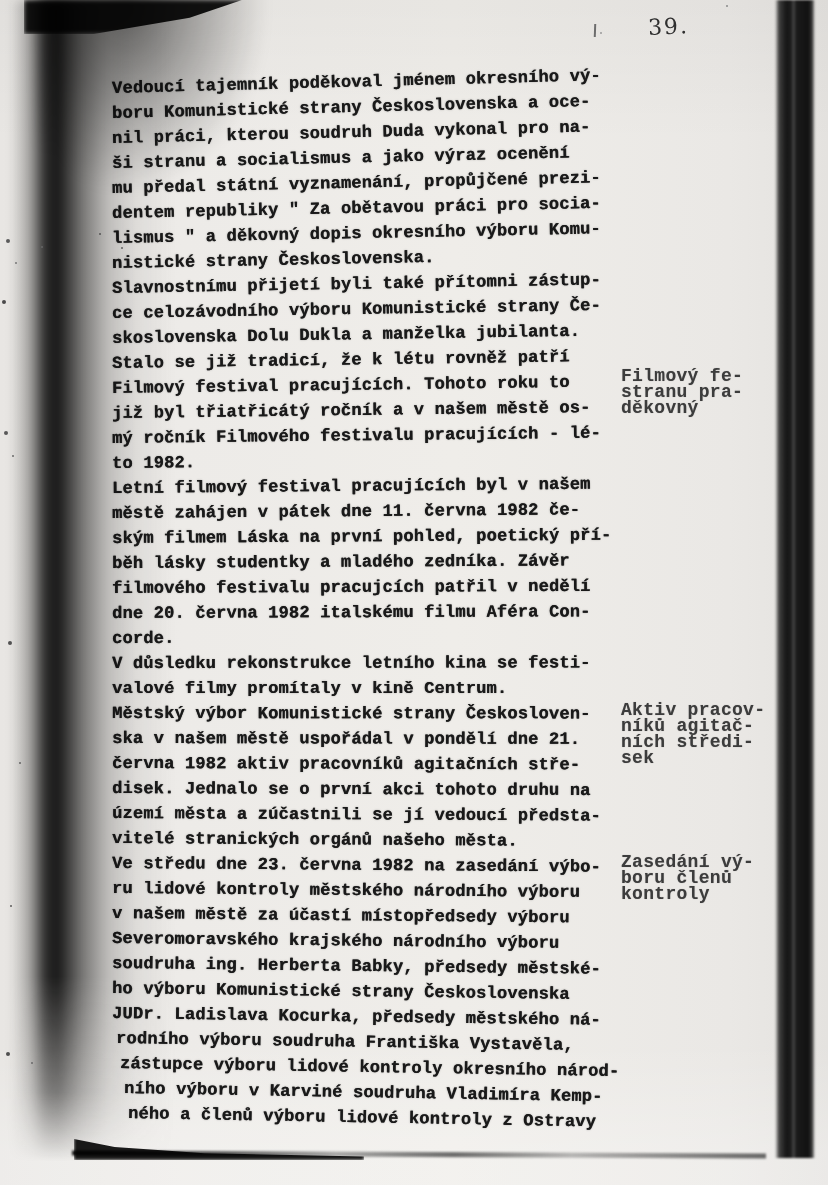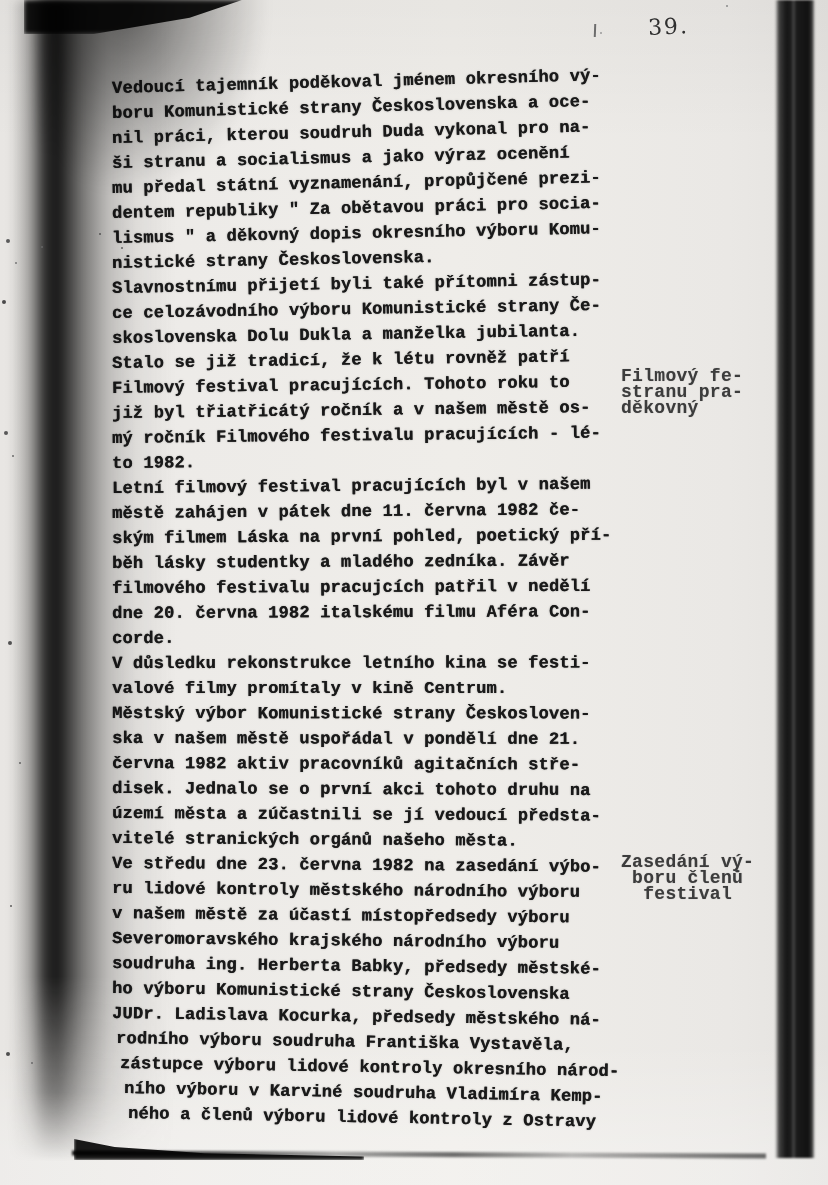--- a/index.html
+++ b/index.html
@@ -28,21 +28,21 @@
   .margin-note { position:absolute; left:621px; z-index:3; }
   .margin-note-line {
     white-space:pre;
     font:700 18px/16px "Liberation Mono","DejaVu Sans Mono",monospace;
     letter-spacing:0.3px;
     color:#3c3c3c;
     text-shadow:0 0 1px rgba(70,70,70,0.4);
   }
   .note-1 { top:352px;margin-top:16px; }
   .note-2 { top:702px; }
-  .note-3 { top:854px;text-align:center; }
+  .note-3 { top:854px; }
   
   .page-number {
     position:absolute; left:648px; top:14px; z-index:3;
     font:400 22px/26px "DejaVu Serif",serif;
     letter-spacing:2px; color:#2f2f2f; transform:rotate(-3deg);
   }
   .stray-mark {
     position:absolute; left:594px; top:24px; width:2px; height:13px;
     background:#6d6d6d; transform:rotate(2deg); z-index:3;
   }
@@ -152,24 +152,30 @@
       <div class="typed-line" style="transform: rotate(0.92deg); margin-left: 8px;">zástupce výboru lidové kontroly okresního národ-</div>
       <div class="typed-line" style="transform: rotate(0.98deg); margin-left: 12px;">ního výboru v Karviné soudruha Vladimíra Kemp-</div>
       <div class="typed-line" style="transform: rotate(1.04deg); margin-left: 16px;">ného a členů výboru lidové kontroly z Ostravy</div>
     </div>
 
   <div class="margin-note note-1">
       <div class="margin-note-line">Filmový fe-</div>
       <div class="margin-note-line">stranu pra-</div>
       <div class="margin-note-line">děkovný</div>
     </div>
+  <div class="margin-note note-2">
+      <div class="margin-note-line">Aktiv pracov-</div>
+      <div class="margin-note-line">níků agitač-</div>
+      <div class="margin-note-line">ních středi-</div>
+      <div class="margin-note-line">sek</div>
+    </div>
   <div class="margin-note note-3">
       <div class="margin-note-line">Zasedání vý-</div>
       <div class="margin-note-line">boru členů</div>
-      <div class="margin-note-line">festival</div>
+      <div class="margin-note-line">kontroly</div>
     </div>
 
   <div class="gutter-shadow"></div>
   <div class="top-blob"></div>
   <div class="top-wedge"></div>
   <div class="right-strip"></div>
   <div class="bottom-line"></div>
   <div class="bottom-wedge"></div>
   <div class="specks"></div>
 </div>

